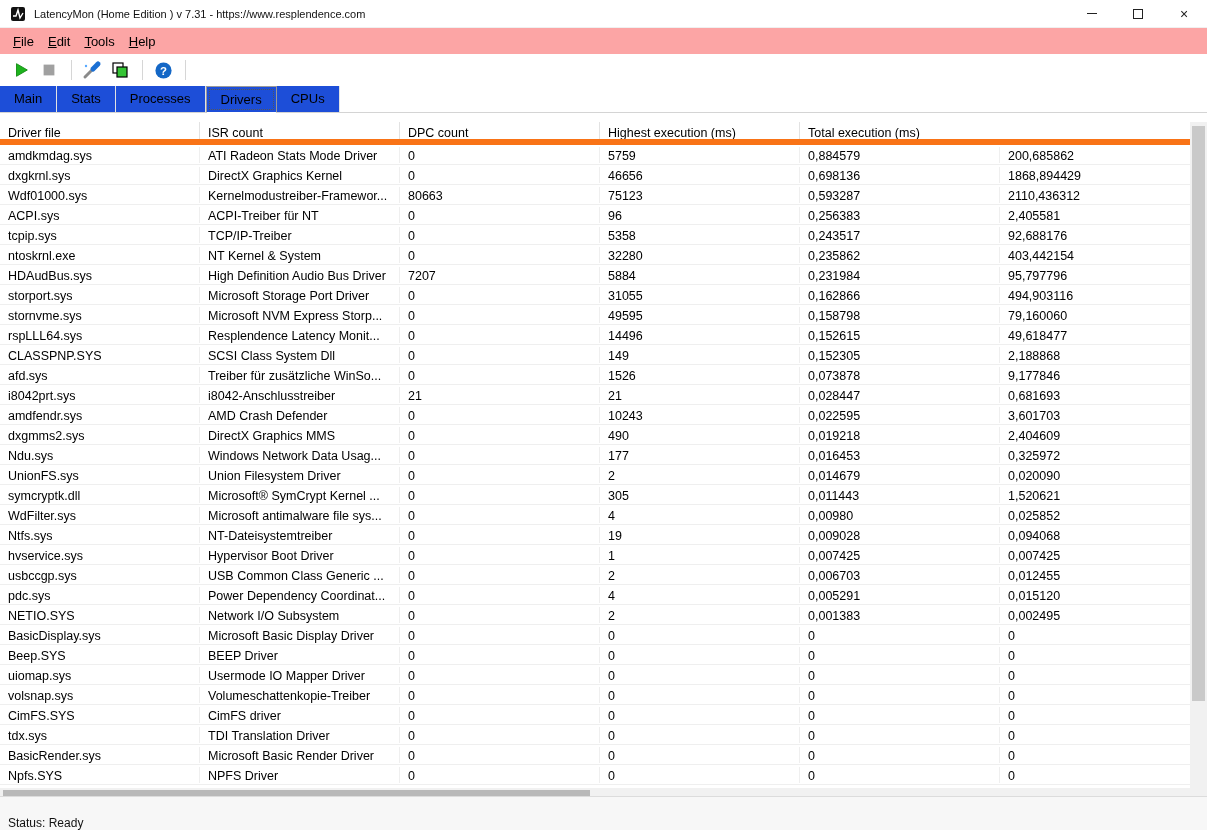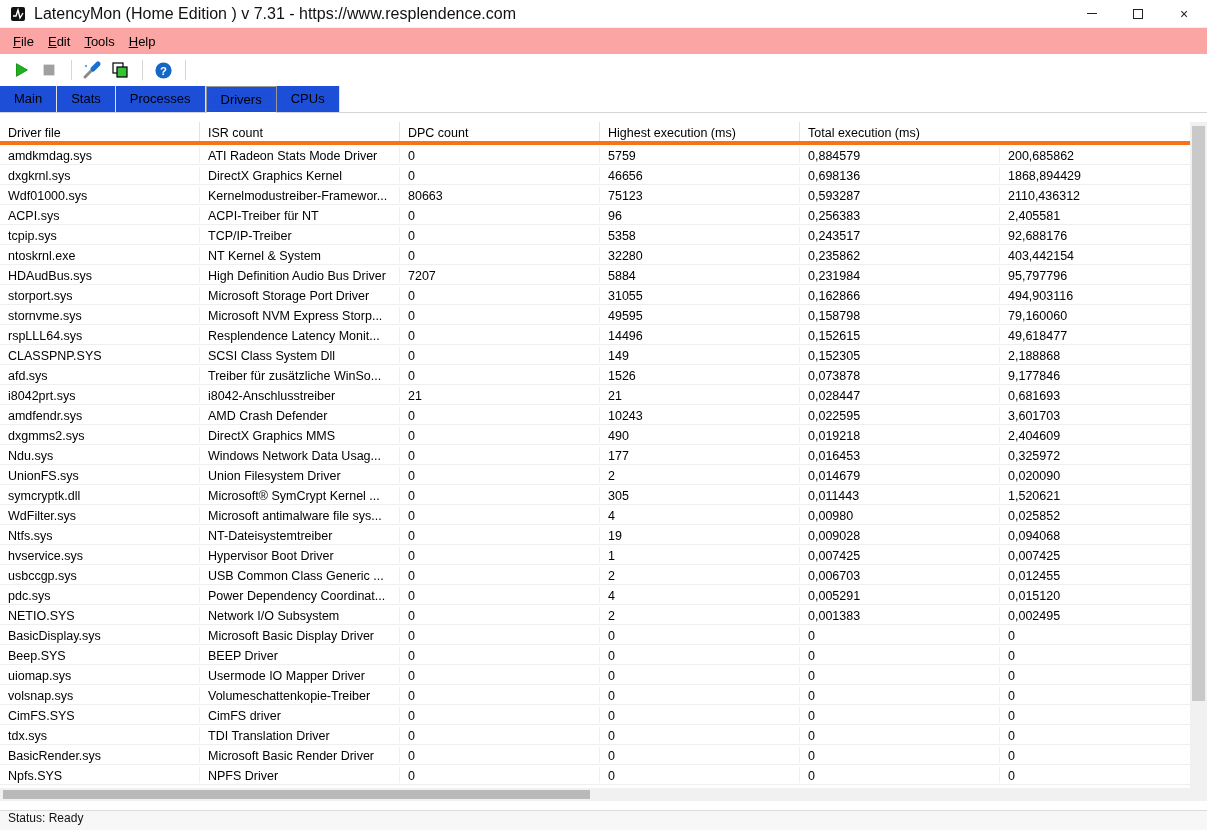--- a/index.html
+++ b/index.html
@@ -2,21 +2,21 @@
 <html><head>
 <meta charset="utf-8">
 <style>
   * { margin:0; padding:0; box-sizing:border-box; }
   html,body { width:1207px; height:830px; overflow:hidden; }
   body { font-family:"Liberation Sans", sans-serif; background:#fff; color:#000; position:relative; }
 
   
   .titlebar { position:absolute; top:0; left:0; right:0; height:28px; background:#fff; display:flex; align-items:center; border-bottom:1px solid #f0f0f0; }
   .app-icon { width:16px; height:16px; margin:0 8px 0 10px; flex:0 0 auto; }
-  .title-text { font-size:16px; color:#111; white-space:nowrap; }
+  .title-text { font-size:11px; color:#111; white-space:nowrap; }
   .win-controls { margin-left:auto; display:flex; height:100%; }
   .win-btn { width:46px; height:100%; display:flex; align-items:center; justify-content:center; font-size:14px; color:#222; cursor:default; }
   .win-btn.min span { display:block; width:10px; height:1px; background:#222; }
   .win-btn.max span { display:block; width:10px; height:10px; border:1px solid #222; }
 
   
   .menubar { position:absolute; top:28px; left:0; right:0; height:26px; display:flex; align-items:center; padding-left:6px; background:#fca5a5; }
   .menu-item { padding:4px 7px; font-size:13px; }
   .menu-item .accel { text-decoration:underline; }
 
@@ -25,35 +25,35 @@
   .tool-btn { width:26px; height:24px; display:flex; align-items:center; justify-content:center; margin-right:2px; }
   .tool-sep { width:1px; height:20px; background:#d6d6d6; margin:0 7px; }
 
   
   .tabbar { position:absolute; top:86px; left:0; right:0; height:27px; display:flex; align-items:flex-end; border-bottom:1px solid #d4d4d4; background:#fff; padding-left:0; }
   .tab { height:26px; padding:5px 14px 0 14px; font-size:13px; border-right:1px solid #e3e3e3; background:#1d4ed8; }
   .tab.active { border:1px solid #9a9a9a; border-bottom:1px solid #fff; margin-bottom:-1px; height:27px; outline:1px dotted #555; outline-offset:-4px; }
 
   
   .listview { position:absolute; top:122px; left:0; width:1190px; height:666px; background:#fff; overflow:hidden; }
-  .thead { display:flex; height:23px; border-bottom:4px solid #f97316; }
+  .thead { display:flex; height:23px; border-bottom:6px solid #f97316; }
   .hcell { font-size:12.5px; padding:4px 0 0 8px; border-right:1px solid #e2e2e2; white-space:nowrap; overflow:hidden; }
   .trow { display:flex; height:20px; border-bottom:1px solid #efefef;align-items:center; }
   .tcell { font-size:12.5px; padding:2px 0 0 8px; border-right:1px solid #efefef; white-space:nowrap; overflow:hidden; }
   .c0,.c1,.c2,.c3,.c4 { width:200px; flex:0 0 200px; }
   .c5 { flex:1 1 auto; border-right:none !important; }
 
   
   .vscroll { position:absolute; top:122px; left:1190px; width:17px; height:679px; background:#f1f1f1; }
   .vthumb { position:absolute; left:2px; right:2px; top:4px; height:575px; background:#c9c9c9; }
   .hscroll { position:absolute; left:0; top:788px; width:1190px; height:13px; background:#f1f1f1; }
   .hthumb { position:absolute; top:2px; height:9px; left:3px; width:587px; background:#b9b9b9; }
 
   
-  .statusbar { position:absolute; left:0; right:0; bottom:0; height:20px; background:#f7f7f7; border-top:1px solid #dcdcdc; display:flex; align-items:flex-start; padding-left:8px; }
+  .statusbar { position:absolute; left:0; right:0; bottom:0; height:34px; background:#f7f7f7; border-top:1px solid #dcdcdc; display:flex; align-items:flex-end; padding-left:8px; }
   .status-text { font-size:12px; color:#111; }
 </style>
 </head>
 <body>
 
 <div class="titlebar">
   <svg class="app-icon" viewBox="0 0 16 16">
     <rect x="1" y="1" width="14" height="14" rx="2" fill="#111"></rect>
     <polyline points="3,10 6,10 8,4 10,12 13,7" fill="none" stroke="#fff" stroke-width="1.4"></polyline>
   </svg>

